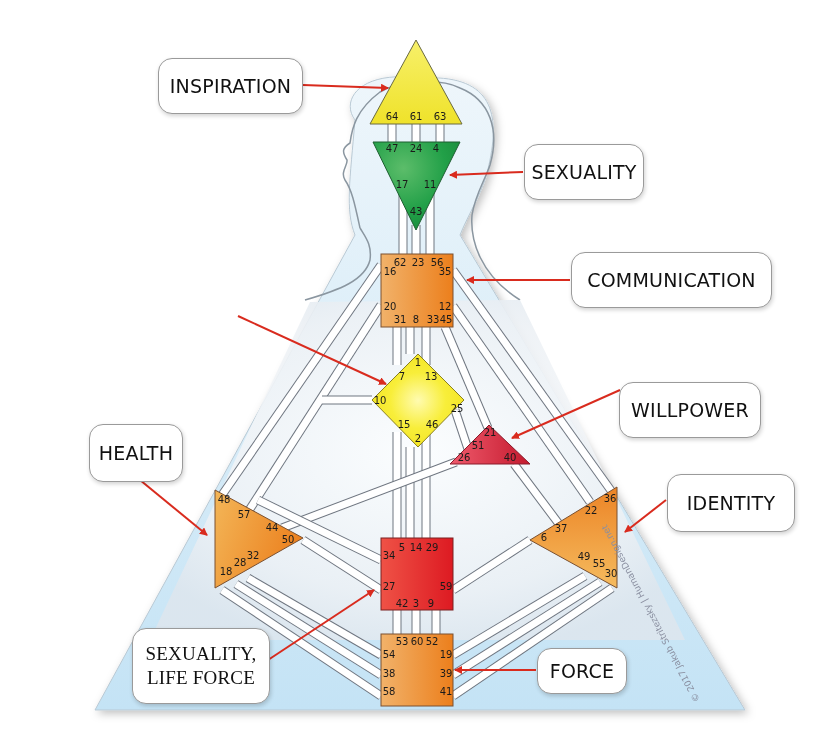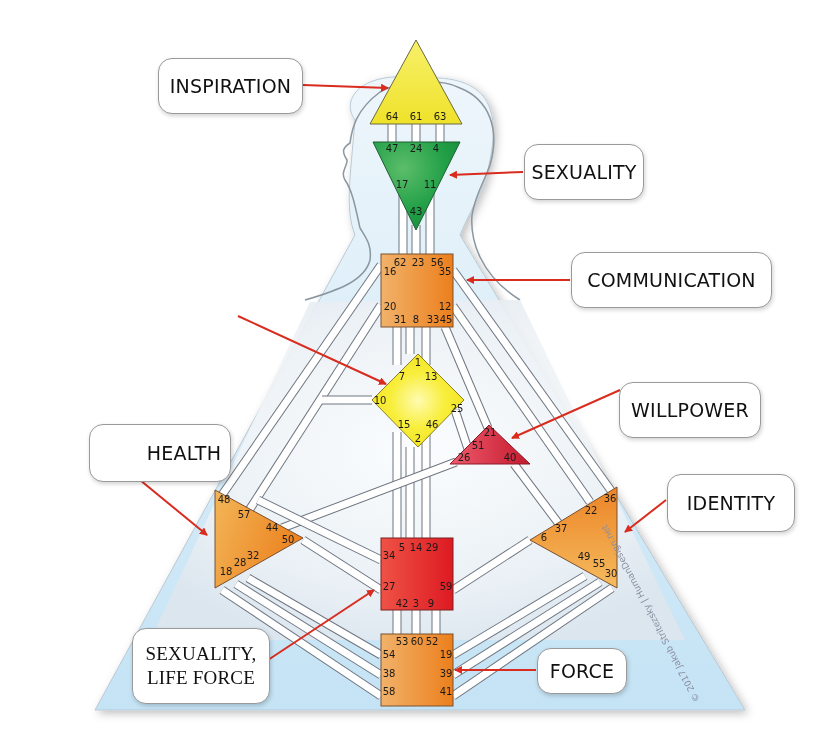--- a/index.html
+++ b/index.html
@@ -250,18 +250,18 @@
       </g>
 
   <text class="copyright" transform="translate(700,700) rotate(-118)" x="0" y="0">© 2017 Jakub Stritezsky | HumanDesign.net</text>
 </svg>
 
 
 <div class="label-box" style="left:158px;top:58px;width:143px;height:54px;">INSPIRATION</div>
 <div class="label-box" style="left:524px;top:144px;width:118px;height:54px;">SEXUALITY</div>
 <div class="label-box" style="left:571px;top:252px;width:199px;height:54px;">COMMUNICATION</div>
 <div class="label-box" style="left:619px;top:350px;width:140px;height:54px;margin-top:32px;">WILLPOWER</div>
-<div class="label-box" style="left:89px;top:424px;width:92px;height:56px;padding-left:48px;">HEALTH</div>
+<div class="label-box" style="left:89px;top:424px;width:92px;height:56px;">HEALTH</div>
 <div class="label-box" style="left:667px;top:474px;width:126px;height:56px;">IDENTITY</div>
 <div class="label-box" style="left:132px;top:628px;width:136px;height:74px;font-family:Liberation Serif, serif;">SEXUALITY,
 LIFE FORCE</div>
 <div class="label-box" style="left:537px;top:648px;width:88px;height:44px;">FORCE</div>
 </div>
 
 </body></html>

